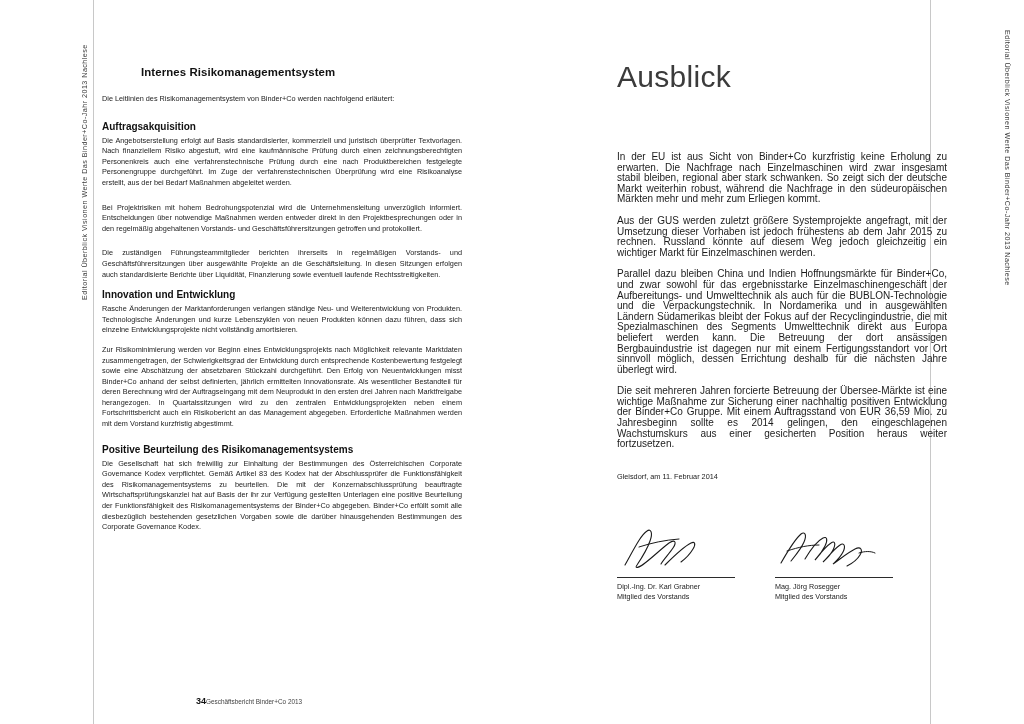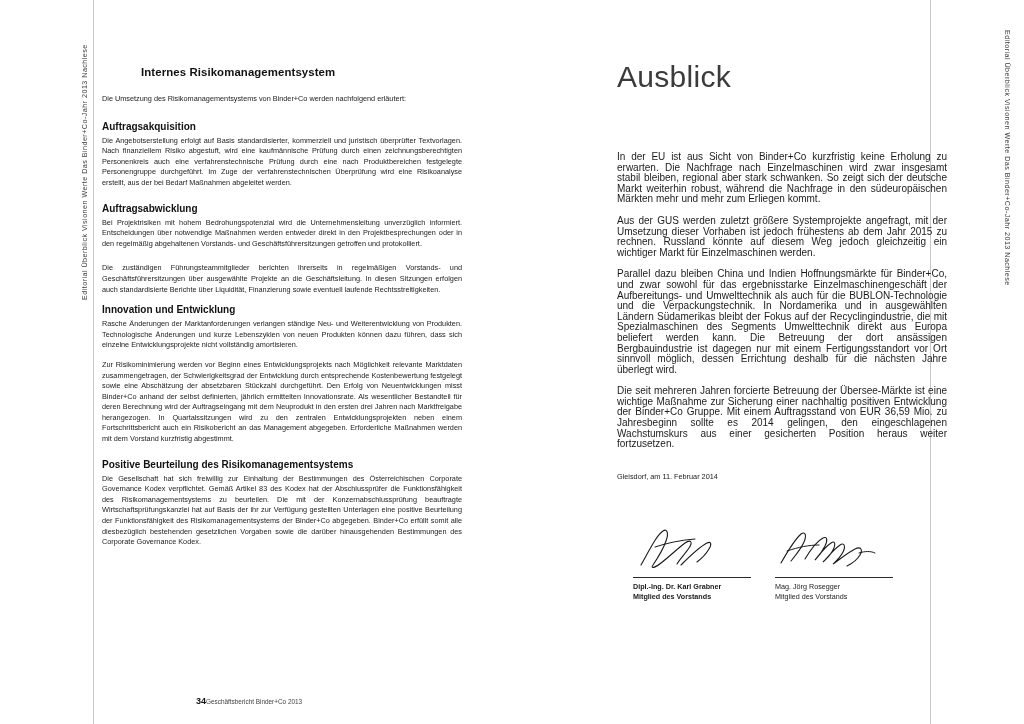--- a/index.html
+++ b/index.html
@@ -115,21 +115,21 @@
 
   .signatures {
     position: relative;
     margin-top: 44px;
     height: 90px;
   }
   .sig-block {
     position: absolute;
     width: 150px;
   }
-  .sig-block.one { left: 16px; font-weight: bold; }
+  .sig-block.one { left: 0; }
   .sig-block.two { left: 158px; }
   .sig-img { height: 46px; }
   .sig-line {
     border-top: 0.6px solid #2b2b2b;
     margin-top: 2px;
     width: 118px;
   }
   .sig-name {
     font-size: 7.2px;
     margin-top: 4px;
@@ -167,26 +167,25 @@
 
   <div class="edge-rule left"></div>
   <div class="edge-rule right"></div>
 
   <div class="vert-text left">Editorial Überblick Visionen Werte Das Binder+Co-Jahr 2013 Nachlese</div>
   <div class="vert-text right">Editorial Überblick Visionen Werte Das Binder+Co-Jahr 2013 Nachlese</div>
 
   <div class="page left">
     <div class="content-left">
       <h1 class="section-title">Internes Risikomanagementsystem</h1>
-      <p class="lead">Die Umsetzung des Risikomanagementsystems von Binder+Co werden nachfolgend erläutert:</p>
+      <p class="lead">Die Leitlinien des Risikomanagementsystem von Binder+Co werden nachfolgend erläutert:</p>
 
       <h2 class="sub">Auftragsakquisition</h2>
       <p class="body last">Die Angebotserstellung erfolgt auf Basis standardisierter, kommerziell und juristisch überprüfter Textvorlagen. Nach finanziellem Risiko abgestuft, wird eine kaufmännische Prüfung durch einen zeichnungsberechtigten Personenkreis auch eine verfahrenstechnische Prüfung durch eine nach Produktbereichen festgelegte Personengruppe durchgeführt. Im Zuge der verfahrenstechnischen Überprüfung wird eine Risikoanalyse erstellt, aus der bei Bedarf Maßnahmen abgeleitet werden.</p>
 
-      <h2 class="sub">Auftragsabwicklung</h2>
       <p class="body last">Bei Projektrisiken mit hohem Bedrohungspotenzial wird die Unternehmensleitung unverzüglich informiert. Entscheidungen über notwendige Maßnahmen werden entweder direkt in den Projektbesprechungen oder in den regelmäßig abgehaltenen Vorstands- und Geschäftsführersitzungen getroffen und protokolliert.</p>
       <p class="body">Die zuständigen Führungsteammitglieder berichten ihrerseits in regelmäßigen Vorstands- und Geschäftsführersitzungen über ausgewählte Projekte an die Geschäftsleitung. In diesen Sitzungen erfolgen auch standardisierte Berichte über Liquidität, Finanzierung sowie eventuell laufende Rechtsstreitigkeiten.</p>
 
       <h2 class="sub">Innovation und Entwicklung</h2>
       <p class="body">Rasche Änderungen der Marktanforderungen verlangen ständige Neu- und Weiterentwicklung von Produkten. Technologische Änderungen und kurze Lebenszyklen von neuen Produkten können dazu führen, dass sich einzelne Entwicklungsprojekte nicht vollständig amortisieren.</p>
       <p class="body last">Zur Risikominimierung werden vor Beginn eines Entwicklungsprojekts nach Möglichkeit relevante Marktdaten zusammengetragen, der Schwierigkeitsgrad der Entwicklung durch entsprechende Kostenbewertung festgelegt sowie eine Abschätzung der absetzbaren Stückzahl durchgeführt. Den Erfolg von Neuentwicklungen misst Binder+Co anhand der selbst definierten, jährlich ermittelten Innovationsrate. Als wesentlicher Bestandteil für deren Berechnung wird der Auftragseingang mit dem Neuprodukt in den ersten drei Jahren nach Marktfreigabe herangezogen. In Quartalssitzungen wird zu den zentralen Entwicklungsprojekten neben einem Fortschrittsbericht auch ein Risikobericht an das Management abgegeben. Erforderliche Maßnahmen werden mit dem Vorstand kurzfristig abgestimmt.</p>
 
       <h2 class="sub">Positive Beurteilung des Risikomanagementsystems</h2>
       <p class="body">Die Gesellschaft hat sich freiwillig zur Einhaltung der Bestimmungen des Österreichischen Corporate Governance Kodex verpflichtet. Gemäß Artikel 83 des Kodex hat der Abschlussprüfer die Funktionsfähigkeit des Risikomanagementsystems zu beurteilen. Die mit der Konzernabschlussprüfung beauftragte Wirtschaftsprüfungskanzlei hat auf Basis der ihr zur Verfügung gestellten Unterlagen eine positive Beurteilung der Funktionsfähigkeit des Risikomanagementsystems der Binder+Co abgegeben. Binder+Co erfüllt somit alle diesbezüglich bestehenden gesetzlichen Vorgaben sowie die darüber hinausgehenden Bestimmungen des Corporate Governance Kodex.</p>
     </div>

